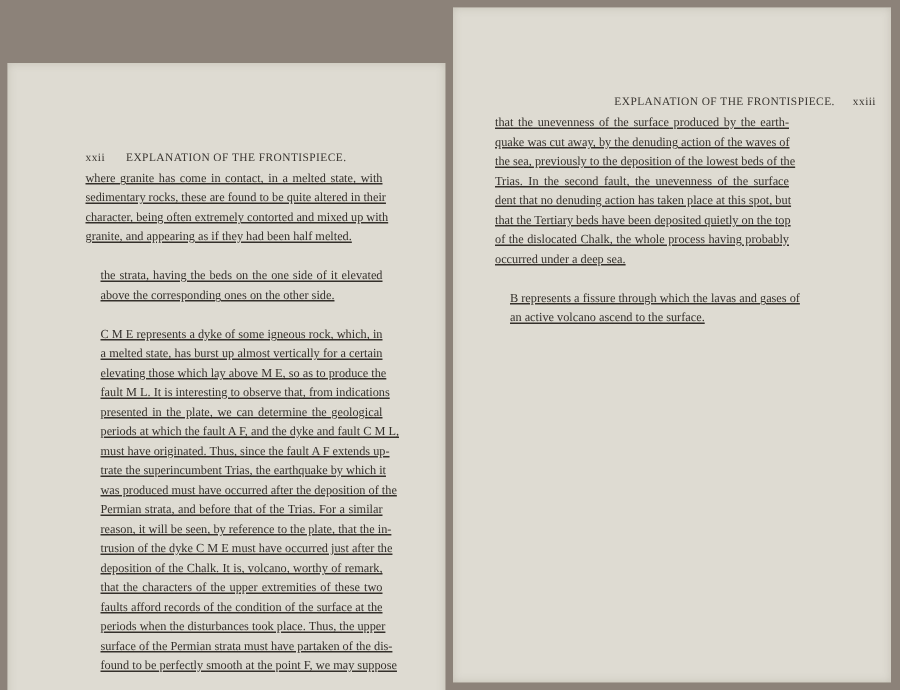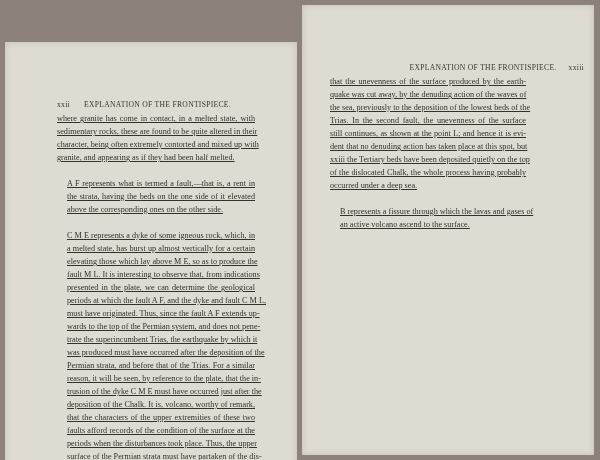--- a/index.html
+++ b/index.html
@@ -30,34 +30,32 @@
   </div>
   <div class="body">
     <div class="para">
         <span class="line">where granite has come in contact, in a melted state, with</span>
         <span class="line">sedimentary rocks, these are found to be quite altered in their</span>
         <span class="line">character, being often extremely contorted and mixed up with</span>
         <span class="line last">granite, and appearing as if they had been half melted.</span>
       </div>
     <div class="gap"></div>
     <div class="para indent">
-        <span class="line">A F represents what is termed a fault,—that is, a rent in</span>
         <span class="line">the strata, having the beds on the one side of it elevated</span>
         <span class="line last">above the corresponding ones on the other side.</span>
       </div>
     <div class="gap"></div>
     <div class="para indent">
         <span class="line">C M E represents a dyke of some igneous rock, which, in</span>
         <span class="line">a melted state, has burst up almost vertically for a certain</span>
         <span class="line">elevating those which lay above M E, so as to produce the</span>
         <span class="line">fault M L.  It is interesting to observe that, from indications</span>
         <span class="line">presented in the plate, we can determine the geological</span>
         <span class="line">periods at which the fault A F, and the dyke and fault C M L,</span>
         <span class="line">must have originated.  Thus, since the fault A F extends up-</span>
-        <span class="line">wards to the top of the Permian system, and does not pene-</span>
         <span class="line">trate the superincumbent Trias, the earthquake by which it</span>
         <span class="line">was produced must have occurred after the deposition of the</span>
         <span class="line">Permian strata, and before that of the Trias.  For a similar</span>
         <span class="line">reason, it will be seen, by reference to the plate, that the in-</span>
         <span class="line">trusion of the dyke C M E must have occurred just after the</span>
         <span class="line">deposition of the Chalk.  It is, volcano, worthy of remark,</span>
         <span class="line">that the characters of the upper extremities of these two</span>
         <span class="line">faults afford records of the condition of the surface at the</span>
         <span class="line">periods when the disturbances took place.  Thus, the upper</span>
         <span class="line">surface of the Permian strata must have partaken of the dis-</span>
@@ -69,23 +67,22 @@
 <div class="page" id="right">
   <div class="head">
     <span>EXPLANATION OF THE FRONTISPIECE.</span><span class="folio">xxiii</span>
   </div>
   <div class="body">
     <div class="para">
         <span class="line">that the unevenness of the surface produced by the earth-</span>
         <span class="line">quake was cut away, by the denuding action of the waves of</span>
         <span class="line">the sea, previously to the deposition of the lowest beds of the</span>
         <span class="line">Trias.  In the second fault, the unevenness of the surface</span>
-        <span class="line">still continues, as shown at the point L; and hence it is evi-</span>
         <span class="line">dent that no denuding action has taken place at this spot, but</span>
-        <span class="line">xxiii the Tertiary beds have been deposited quietly on the top</span>
+        <span class="line">that the Tertiary beds have been deposited quietly on the top</span>
         <span class="line">of the dislocated Chalk, the whole process having probably</span>
         <span class="line last">occurred under a deep sea.</span>
       </div>
     <div class="gap"></div>
     <div class="para indent">
         <span class="line">B represents a fissure through which the lavas and gases of</span>
         <span class="line last">an active volcano ascend to the surface.</span>
       </div>
   </div>
 </div>

